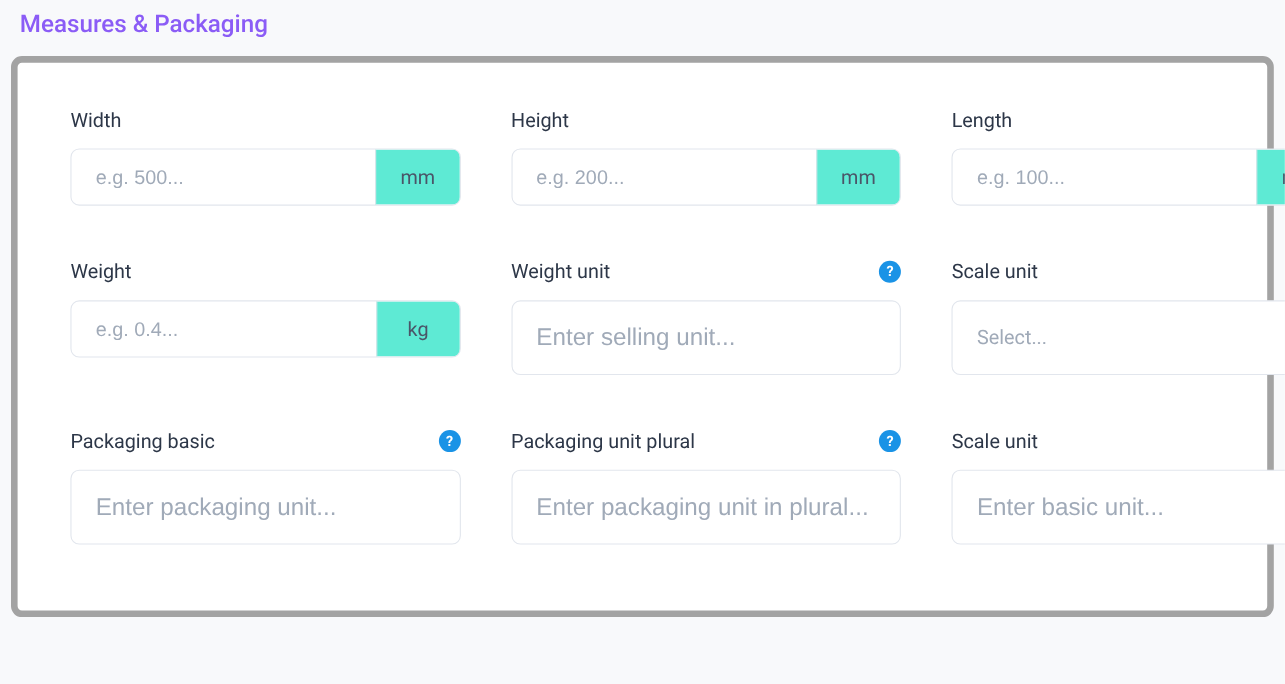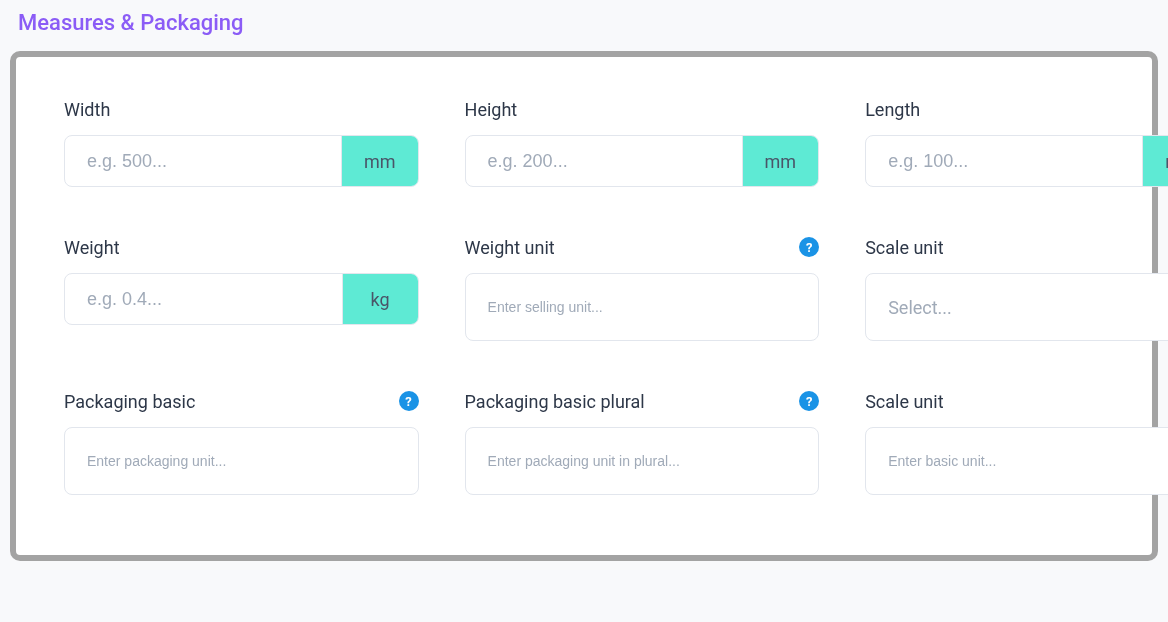--- a/index.html
+++ b/index.html
@@ -93,21 +93,21 @@
       font-size: 18px;
       color: #4a5568;
       min-width: 76px;
     }
     .single-input {
       width: 100%;
       border: 1px solid #e2e6ed;
       border-radius: 8px;
       height: 68px;
       padding: 0 22px;
-      font-size: 14px;
+      font-size: 22px;
       color: #4c1d95;
       outline: none;
       background: #ffffff;
     }
     .single-input::placeholder {
       color: #a0aab8;
     }
     .select-wrap {
       position: relative;
       width: 100%;
@@ -195,21 +195,21 @@
     <div class="field">
       <div class="label-row">
         <span class="label">Packaging basic</span>
         <span class="help-icon">?</span>
       </div>
       <input class="single-input" type="text" placeholder="Enter packaging unit..." style="">
     </div>
 
     <div class="field">
       <div class="label-row">
-        <span class="label">Packaging basic plural</span>
+        <span class="label">Packaging unit plural</span>
         <span class="help-icon">?</span>
       </div>
       <input class="single-input" type="text" placeholder="Enter packaging unit in plural..." style="">
     </div>
 
     <div class="field">
       <div class="label-row">
         <span class="label">Scale unit</span>
 
       </div>

